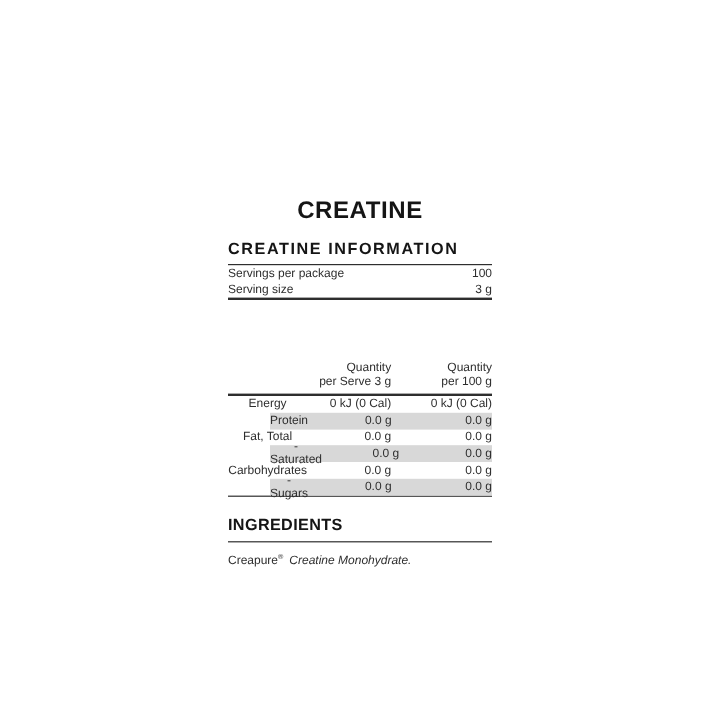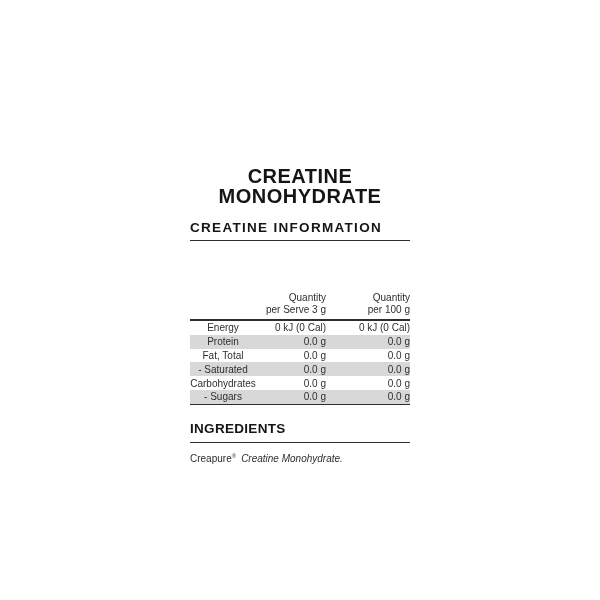--- a/index.html
+++ b/index.html
@@ -66,21 +66,21 @@
   .c-per100 { width: 84px; text-align: right; }
   .n-rows {
     border-bottom: 1.5px solid var(--rule, #2e2e2e);
   }
   .n-row {
     display: flex;
     align-items: center;
     height: 13.8px;
     font-size: 10px;
   }
-  .n-row.shaded { background: var(--row-shade, #d8d8d8); }
+  .n-row.shaded { background: var(--row-shade, #d8d8d8); margin-left: 35px; }
   .ing-heading {
     margin-top: 17px;
     letter-spacing: 0.3px;
     padding-bottom: 6px;
     border-bottom: 1px solid var(--rule, #2e2e2e);
   }
   .ing-text {
     margin-top: 10px;
     font-size: 10px;
     line-height: 12px;
@@ -94,25 +94,34 @@
   .ing-rest { margin-left: 5px; font-style: italic; }
 </style>
 </head>
 <body>
 
 <div class="canvas">
   <div class="label">
 
     <div class="title">
       <div>CREATINE</div>
-      <div>MONOHYDRATE</div>
     </div>
 
     <div class="section-heading ni-heading">CREATINE INFORMATION</div>
 
+    <div class="summary-rows">
+      <div class="summary-row">
+        <span>Servings per package</span>
+        <span>100</span>
+      </div>
+      <div class="summary-row">
+        <span>Serving size</span>
+        <span>3 g</span>
+      </div>
+    </div>
 
     <div class="col-headers">
       <span class="c-label"></span>
       <span class="c-serve col-h">Quantity
 per Serve 3 g</span>
       <span class="c-per100 col-h">Quantity
 per 100 g</span>
     </div>
 
     <div class="n-rows">

